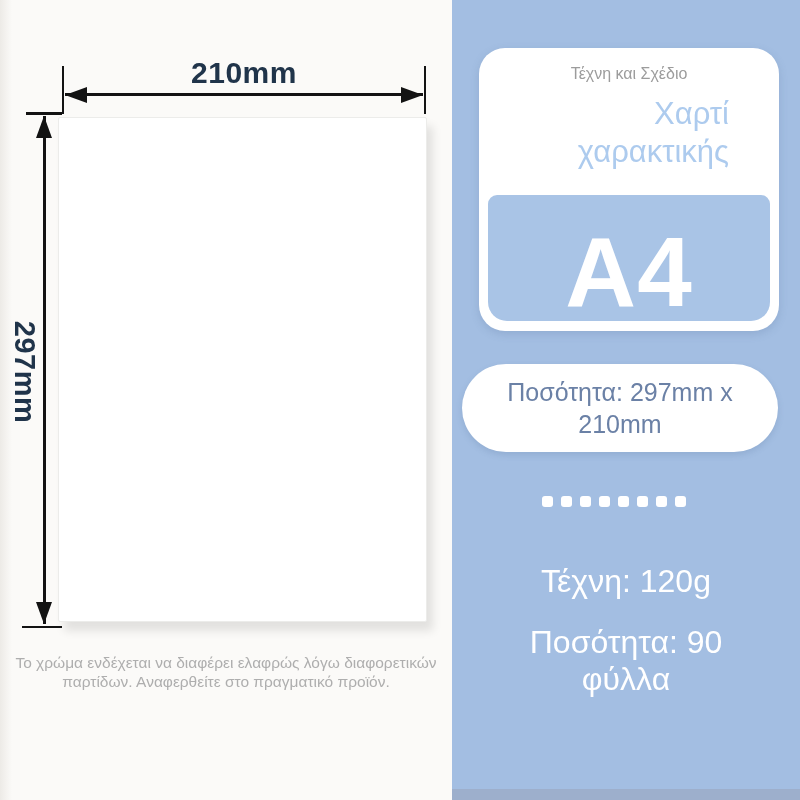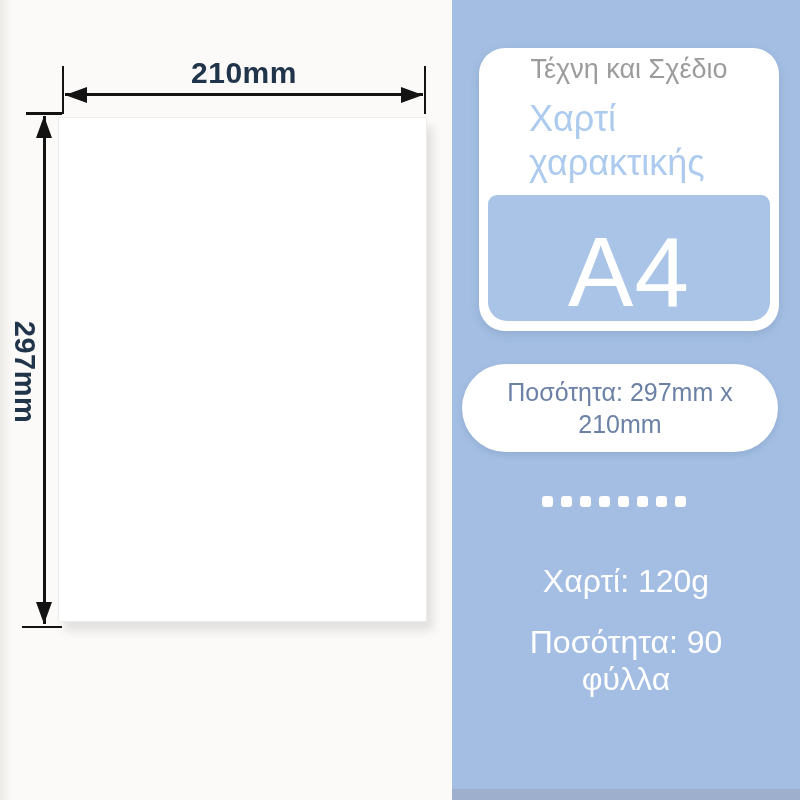--- a/index.html
+++ b/index.html
@@ -65,31 +65,31 @@
 
   
   .panel{position:absolute;left:452px;top:0;width:348px;height:800px;background:var(--panel-blue);}
   .bottom-strip{position:absolute;left:0;bottom:0;width:100%;height:11px;background:var(--bottom-strip);}
 
   .card{
     position:absolute;left:27px;top:48px;width:300px;height:283px;
     background:#FFFFFF;border-radius:26px;
     box-shadow:0 3px 8px rgba(80,110,150,.22);
   }
-  .card-category{margin-top:6px;text-align:center;font-size:27px;color:var(--subtitle-gray);}
+  .card-category{margin-top:17px;text-align:center;font-size:16px;color:var(--subtitle-gray);}
   .card-title{
-    margin:12px auto 16px;max-width:200px;text-align:left;
-    font-size:36px;line-height:1.23;font-weight:500;color:var(--title-blue);
+    margin:12px auto 16px;max-width:200px;text-align:right;
+    font-size:31px;line-height:1.23;font-weight:500;color:var(--title-blue);
   }
   .card-size{
     position:absolute;left:9px;right:9px;top:147px;bottom:10px;
     background:var(--inner-blue);border-radius:9px 9px 19px 19px;
     display:flex;align-items:flex-end;justify-content:center;overflow:hidden;
   }
-  .card-size span{font-size:98px;line-height:1;font-weight:400;color:#FFFFFF;letter-spacing:1px;}
+  .card-size span{font-size:98px;line-height:1;font-weight:700;color:#FFFFFF;letter-spacing:1px;}
 
   .pill{
     position:absolute;left:10px;top:364px;width:316px;height:88px;
     background:#FFFFFF;border-radius:44px;
     box-shadow:0 3px 6px rgba(80,110,150,.20);
     display:flex;align-items:center;justify-content:center;padding:0 30px;
   }
   .pill span{text-align:center;font-size:25px;line-height:1.3;font-weight:500;color:var(--pill-text-blue);}
 
   .dots{
@@ -126,20 +126,21 @@
 
     <div class="dim-v">
       <span class="tick tick-t"></span>
       <span class="tick tick-b"></span>
       <span class="line"></span>
       <span class="ah ah-t"></span>
       <span class="ah ah-b"></span>
     </div>
     <div class="dim-v-label">297mm</div>
 
+    <div class="disclaimer">Το χρώμα ενδέχεται να διαφέρει ελαφρώς λόγω διαφορετικών παρτίδων. Αναφερθείτε στο πραγματικό προϊόν.</div>
   </div>
 
   <div class="panel">
 
     <div class="card">
       <div class="card-category">Τέχνη και Σχέδιο</div>
       <div class="card-title">Χαρτί χαρακτικής</div>
       <div class="card-size">
         <span>A4</span>
       </div>
@@ -153,19 +154,19 @@
         <span class="dot"></span>
         <span class="dot"></span>
         <span class="dot"></span>
         <span class="dot"></span>
         <span class="dot"></span>
         <span class="dot"></span>
         <span class="dot"></span>
         <span class="dot"></span>
       </div>
 
-    <div class="weight">Χαρτί: 120g</div>
+    <div class="weight">Τέχνη: 120g</div>
     <div class="quantity">Ποσότητα: 90 φύλλα</div>
 
     <div class="bottom-strip"></div>
   </div>
 
 </div>
 
 </body></html>

